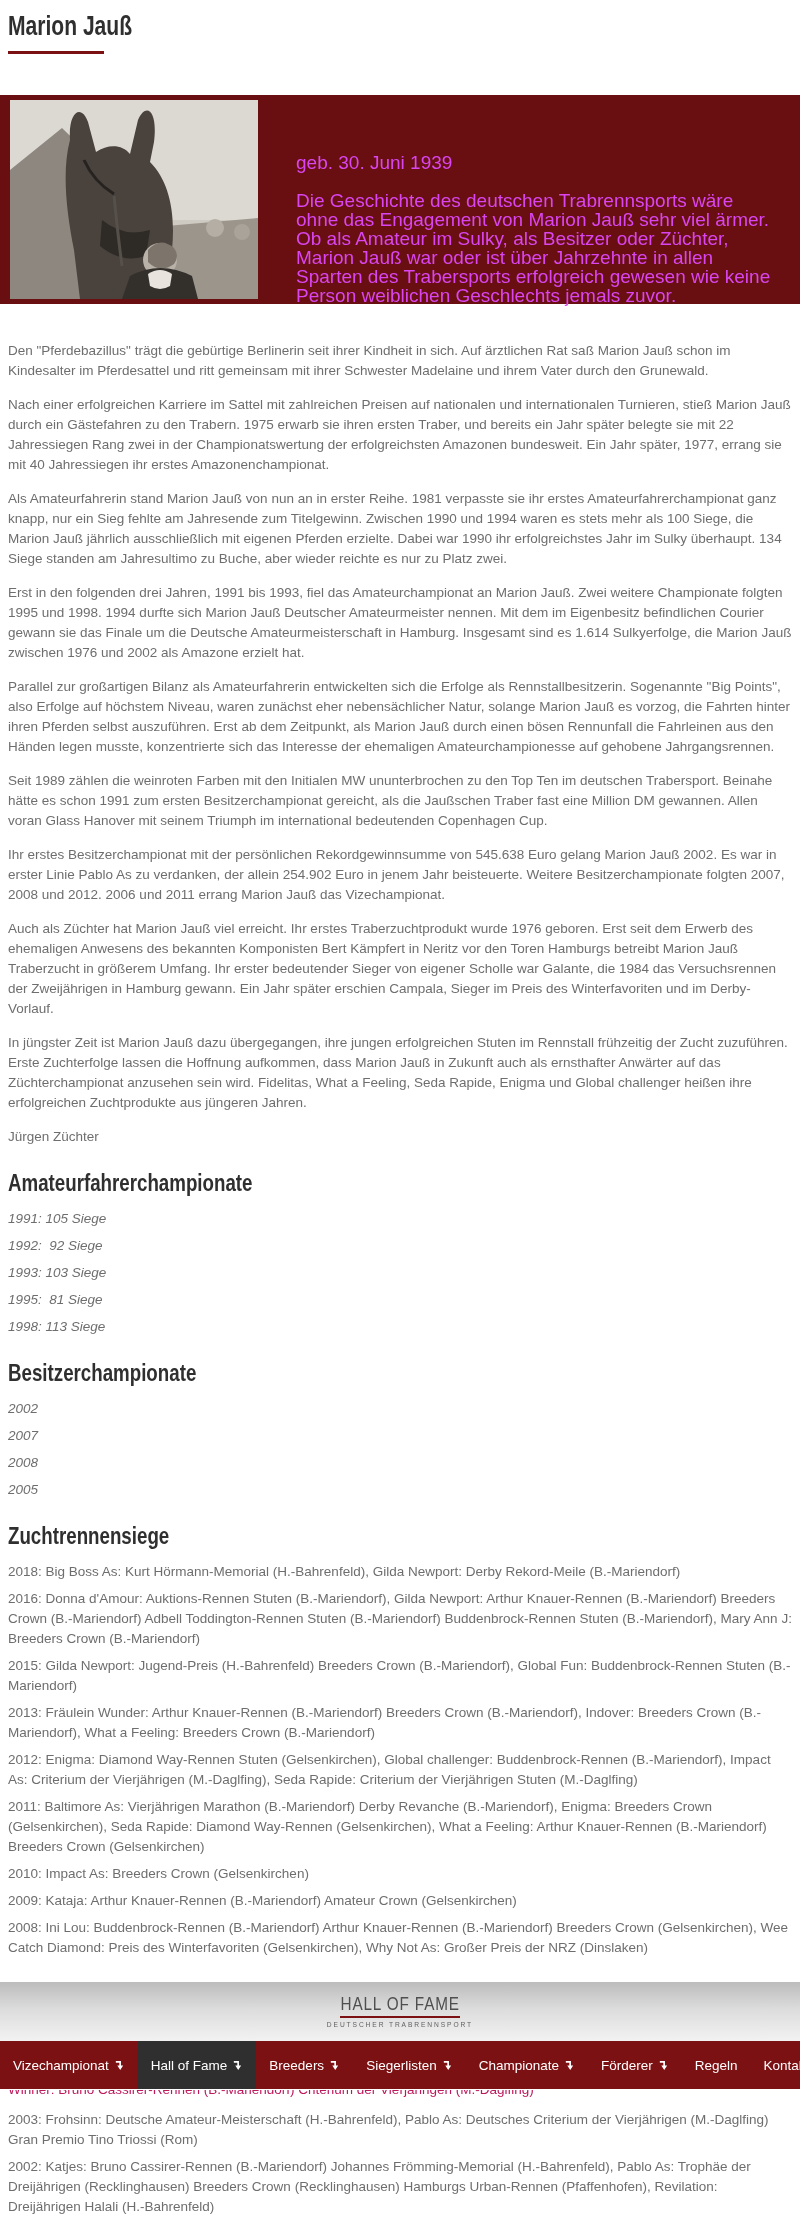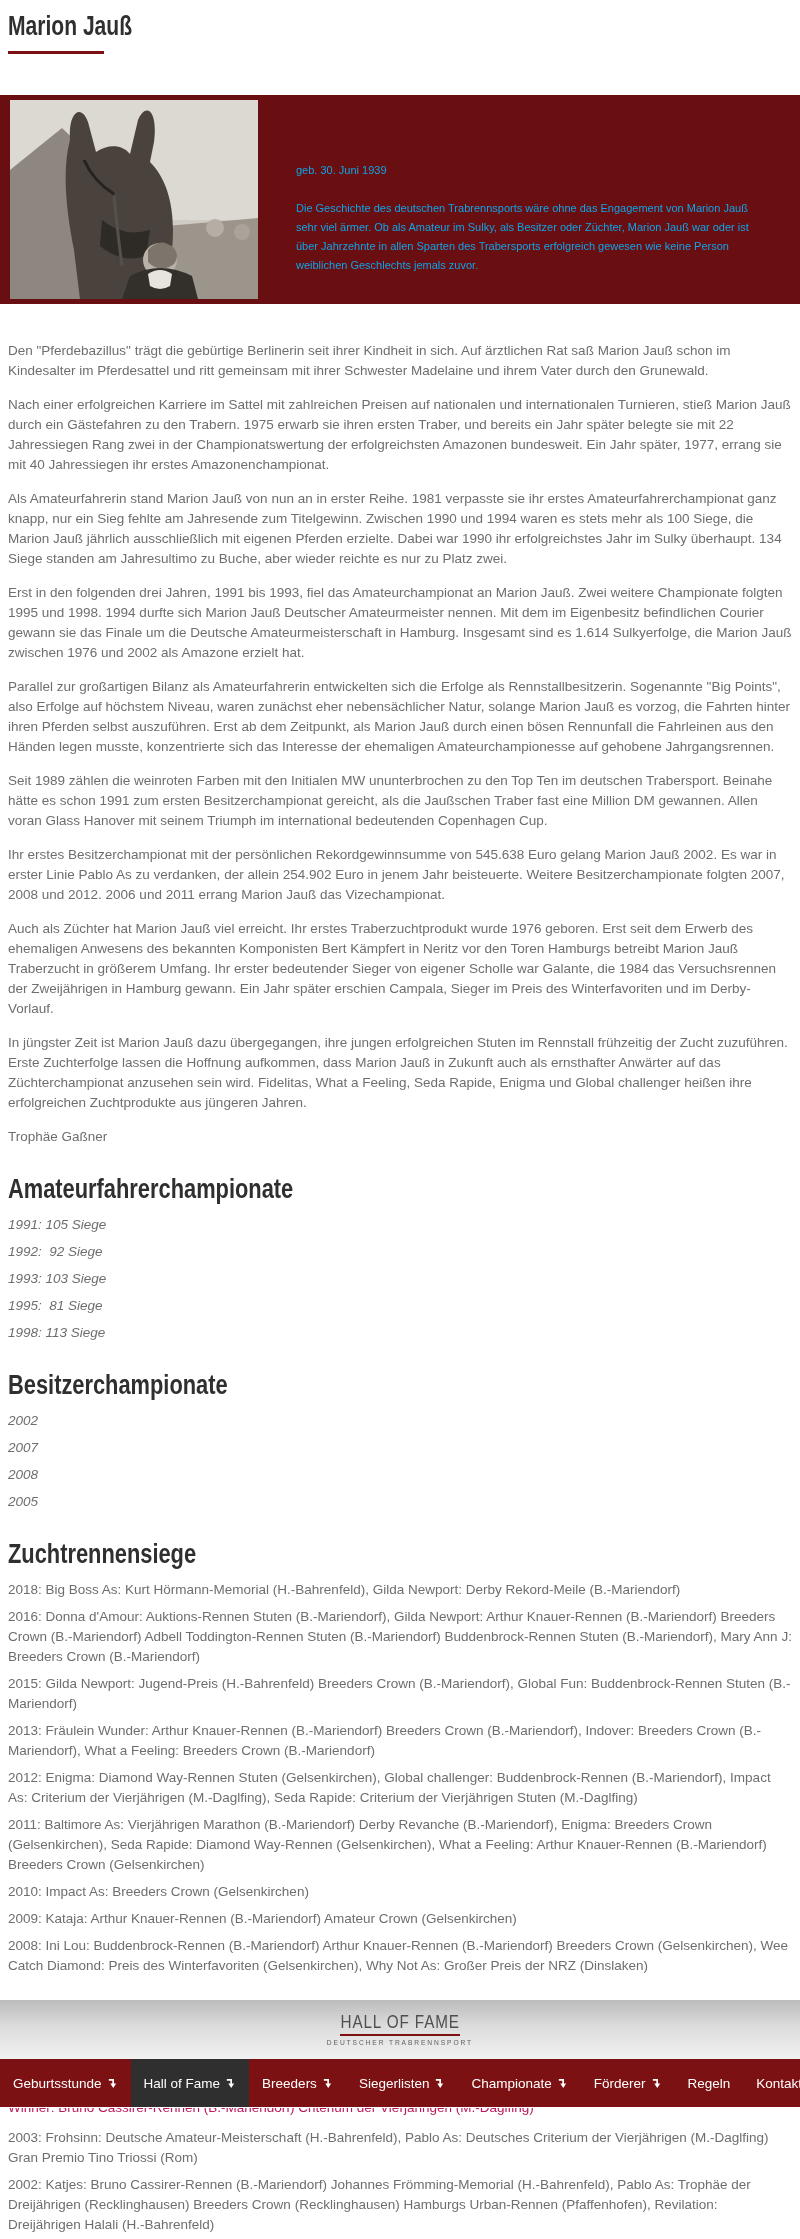--- a/index.html
+++ b/index.html
@@ -11,31 +11,31 @@
              font-weight:700;letter-spacing:0;color:#2f2f2f;}
 
   .page-head{padding:10px 8px 0 8px;}
   h1{font-size:27px;margin:0;line-height:32px;}
   .title-underline{width:96px;height:3px;background:#7c1113;margin:9px 0 0 0;}
 
   
   .hero{margin-top:41px;background:#690e11;height:209px;position:relative;width:800px;}
   .hero-photo{position:absolute;left:10px;top:5px;width:248px;height:199px;overflow:hidden;background:#d9d6d1;}
   .hero-photo svg{display:block;width:100%;height:100%;}
-  .hero-text{position:absolute;left:296px;top:8px;width:476px;color:#0ea5e9;font-size:11px;line-height:19px;}
+  .hero-text{position:absolute;left:296px;top:0;width:476px;color:#d946ef;font-size:19px;line-height:19px;}
   .hero-birth{margin:58px 0 0 0;}
   .hero-intro{margin:19px 0 0 0;}
 
   
   .content{padding:0 8px;color:#6e6e6e;font-size:13.5px;line-height:20px;}
   .content p{margin:0 0 14px 0;}
   article{margin-top:37px;}
   .byline{margin-top:4px;}
 
-  h2{font-size:28px;line-height:24px;margin:30px 0 14px 0;}
+  h2{font-size:24px;line-height:24px;margin:24px 0 14px 0;}
   .list p{margin:0 0 7px 0;white-space:pre-wrap;font-style:italic;}
   .entries p{margin:0 0 7px 0;}
 
   
   .footer-banner{margin-top:24px;height:59px;width:800px;
     background:linear-gradient(to bottom,#bcbcbc 0%,#dcdcdc 45%,#f2f2f2 100%);
     display:flex;flex-direction:column;align-items:center;justify-content:center;}
   .banner-title{font-size:18px;line-height:19px;color:#4f4f4f;font-weight:400;
     transform:scaleX(.85);transform-origin:center;letter-spacing:1px;}
   .banner-underline{width:120px;height:2px;background:#7c1113;margin-top:2px;}
@@ -96,21 +96,21 @@
     <article>
       <p>Den "Pferdebazillus" trägt die gebürtige Berlinerin seit ihrer Kindheit in sich. Auf ärztlichen Rat saß Marion Jauß schon im Kindesalter im Pferdesattel und ritt gemeinsam mit ihrer Schwester Madelaine und ihrem Vater durch den Grunewald.</p>
       <p>Nach einer erfolgreichen Karriere im Sattel mit zahlreichen Preisen auf nationalen und internationalen Turnieren, stieß Marion Jauß durch ein Gästefahren zu den Trabern. 1975 erwarb sie ihren ersten Traber, und bereits ein Jahr später belegte sie mit 22 Jahressiegen Rang zwei in der Championatswertung der erfolgreichsten Amazonen bundesweit. Ein Jahr später, 1977, errang sie mit 40 Jahressiegen ihr erstes Amazonenchampionat.</p>
       <p>Als Amateurfahrerin stand Marion Jauß von nun an in erster Reihe. 1981 verpasste sie ihr erstes Amateurfahrerchampionat ganz knapp, nur ein Sieg fehlte am Jahresende zum Titelgewinn. Zwischen 1990 und 1994 waren es stets mehr als 100 Siege, die Marion Jauß jährlich ausschließlich mit eigenen Pferden erzielte. Dabei war 1990 ihr erfolgreichstes Jahr im Sulky überhaupt. 134 Siege standen am Jahresultimo zu Buche, aber wieder reichte es nur zu Platz zwei.</p>
       <p>Erst in den folgenden drei Jahren, 1991 bis 1993, fiel das Amateurchampionat an Marion Jauß. Zwei weitere Championate folgten 1995 und 1998. 1994 durfte sich Marion Jauß Deutscher Amateurmeister nennen. Mit dem im Eigenbesitz befindlichen Courier gewann sie das Finale um die Deutsche Amateurmeisterschaft in Hamburg. Insgesamt sind es 1.614 Sulkyerfolge, die Marion Jauß zwischen 1976 und 2002 als Amazone erzielt hat.</p>
       <p>Parallel zur großartigen Bilanz als Amateurfahrerin entwickelten sich die Erfolge als Rennstallbesitzerin. Sogenannte "Big Points", also Erfolge auf höchstem Niveau, waren zunächst eher nebensächlicher Natur, solange Marion Jauß es vorzog, die Fahrten hinter ihren Pferden selbst auszuführen. Erst ab dem Zeitpunkt, als Marion Jauß durch einen bösen Rennunfall die Fahrleinen aus den Händen legen musste, konzentrierte sich das Interesse der ehemaligen Amateurchampionesse auf gehobene Jahrgangsrennen.</p>
       <p>Seit 1989 zählen die weinroten Farben mit den Initialen MW ununterbrochen zu den Top Ten im deutschen Trabersport. Beinahe hätte es schon 1991 zum ersten Besitzerchampionat gereicht, als die Jaußschen Traber fast eine Million DM gewannen. Allen voran Glass Hanover mit seinem Triumph im international bedeutenden Copenhagen Cup.</p>
       <p>Ihr erstes Besitzerchampionat mit der persönlichen Rekordgewinnsumme von 545.638 Euro gelang Marion Jauß 2002. Es war in erster Linie Pablo As zu verdanken, der allein 254.902 Euro in jenem Jahr beisteuerte. Weitere Besitzerchampionate folgten 2007, 2008 und 2012. 2006 und 2011 errang Marion Jauß das Vizechampionat.</p>
       <p>Auch als Züchter hat Marion Jauß viel erreicht. Ihr erstes Traberzuchtprodukt wurde 1976 geboren. Erst seit dem Erwerb des ehemaligen Anwesens des bekannten Komponisten Bert Kämpfert in Neritz vor den Toren Hamburgs betreibt Marion Jauß Traberzucht in größerem Umfang. Ihr erster bedeutender Sieger von eigener Scholle war Galante, die 1984 das Versuchsrennen der Zweijährigen in Hamburg gewann. Ein Jahr später erschien Campala, Sieger im Preis des Winterfavoriten und im Derby-Vorlauf.</p>
       <p>In jüngster Zeit ist Marion Jauß dazu übergegangen, ihre jungen erfolgreichen Stuten im Rennstall frühzeitig der Zucht zuzuführen. Erste Zuchterfolge lassen die Hoffnung aufkommen, dass Marion Jauß in Zukunft auch als ernsthafter Anwärter auf das Züchterchampionat anzusehen sein wird. Fidelitas, What a Feeling, Seda Rapide, Enigma und Global challenger heißen ihre erfolgreichen Zuchtprodukte aus jüngeren Jahren.</p>
-      <p class="byline">Trophäe Gaßner</p>
+      <p class="byline">Jürgen Züchter</p>
     </article>
 
     <h2><span class="condensed">Amateurfahrerchampionate</span></h2>
     <div class="list">
       <p>1991: 105 Siege</p>
       <p>1992:  92 Siege</p>
       <p>1993: 103 Siege</p>
       <p>1995:  81 Siege</p>
       <p>1998: 113 Siege</p>
     </div>
@@ -138,21 +138,21 @@
   </div>
 
   <div class="footer-banner">
     <div class="banner-title">HALL OF FAME</div>
     <div class="banner-underline"></div>
     <div class="banner-subtitle">DEUTSCHER TRABRENNSPORT</div>
   </div>
 
   <nav>
     <a href="#">
-      <span>Geburtsstunde</span>
+      <span>Vizechampionat</span>
       <span class="arrow-icon">
           <svg viewBox="0 0 12 12">
             <path fill="#ffffff" d="M2 1h5.6v5H10L6.8 10.8 3.6 6h2.2V3H2z"></path>
           </svg>
         </span>
     </a>
     <a href="#" class="active">
       <span>Hall of Fame</span>
       <span class="arrow-icon">
           <svg viewBox="0 0 12 12">

